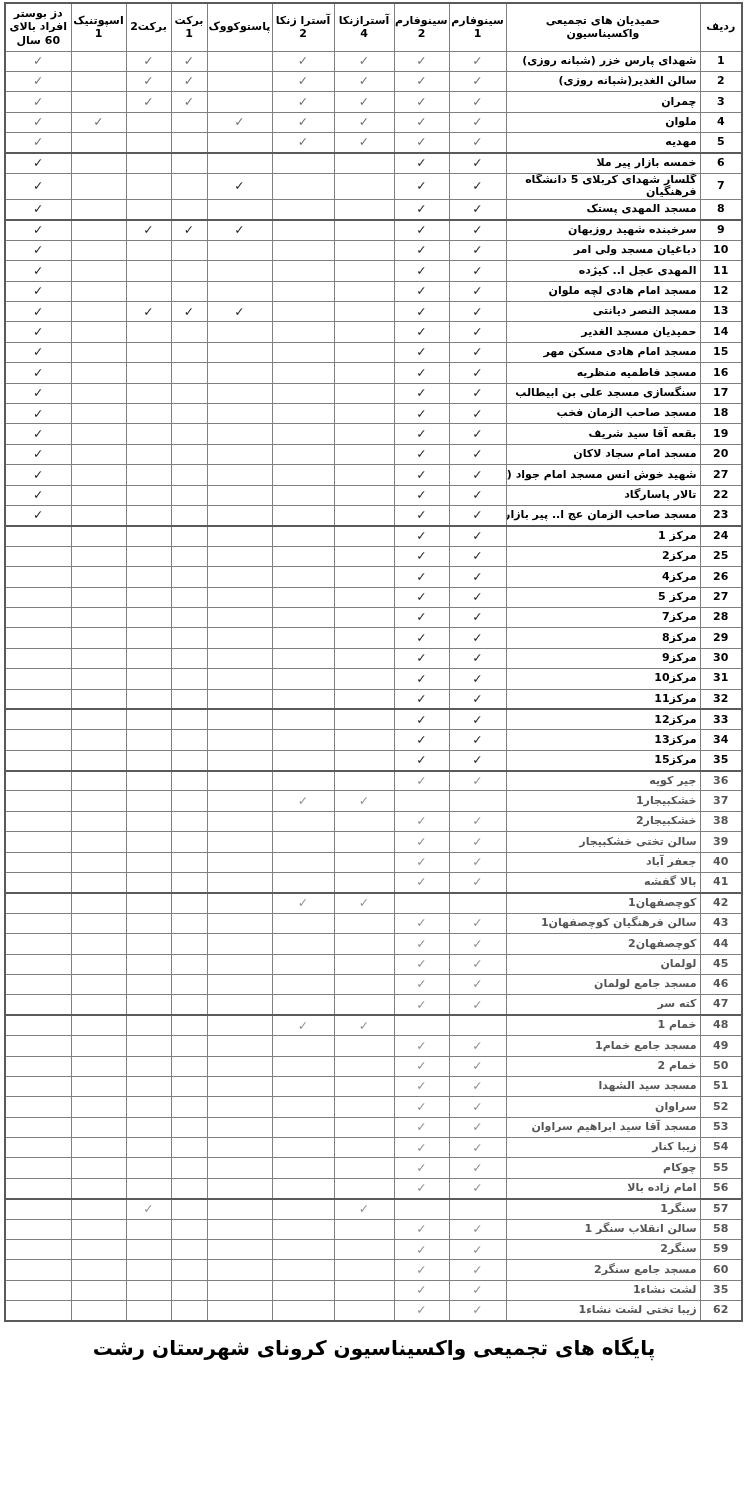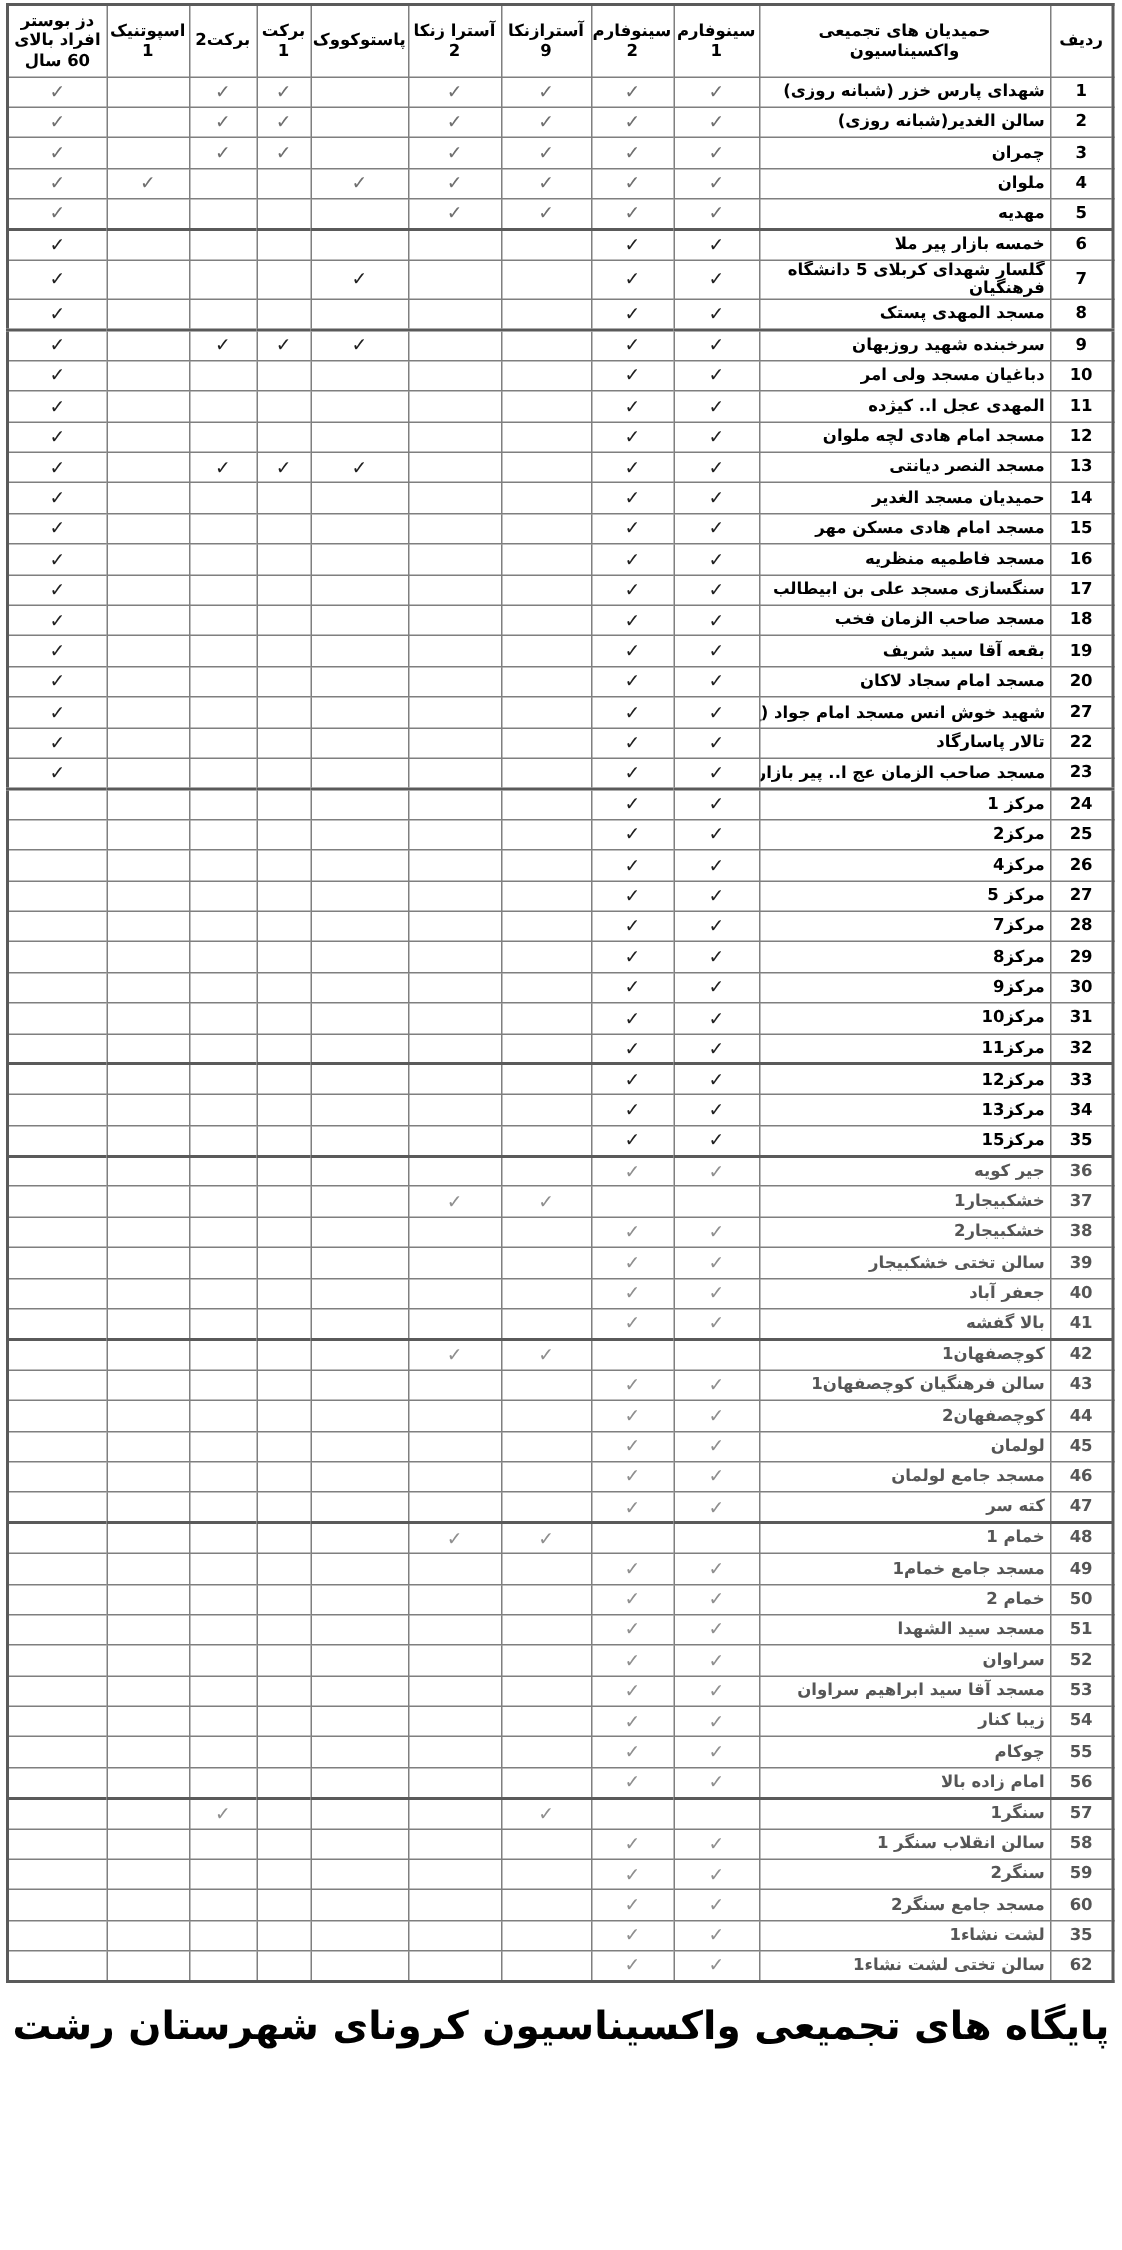--- a/index.html
+++ b/index.html
@@ -72,21 +72,21 @@
   col.col-barekat-1    { width: 36px; }
   col.col-barekat-2    { width: 45px; }
   col.col-sputnik-1    { width: 55px; }
   col.col-booster      { width: 66px; }
   .footer {
     margin-top: 14px;
     text-align: center;
     color: var(--text-black, #000);
   }
   .footer-title {
-    font-size: 26px;
+    font-size: 20px;
     font-weight: bold;
     text-align: center;
   }
   .footer-date {
     margin-top: 20px;
     font-size: 21px;
     font-weight: bold;
   }
 </style>
 </head>
@@ -109,21 +109,21 @@
       </colgroup>
     <thead>
       <tr>
           <th>ردیف</th>
           <th>حمیدیان های تجمیعی واکسیناسیون</th>
           <th>سینوفارم
 1</th>
           <th>سینوفارم
 2</th>
           <th>آسترازنکا
-9</th>
+4</th>
           <th>آسترا زنکا
 2</th>
           <th>پاستوکووک</th>
           <th>برکت
 1</th>
           <th>برکت2</th>
           <th>اسپوتنیک
 1</th>
           <th>دز بوستر
 افراد بالای
@@ -919,21 +919,21 @@
           <td class="cell-check"></td>
           <td class="cell-check"></td>
           <td class="cell-check"></td>
           <td class="cell-check"></td>
           <td class="cell-check"></td>
           <td class="cell-check"></td>
           <td class="cell-check"></td>
         </tr>
         <tr class="tone-muted">
           <td class="cell-num">62</td>
-          <td class="cell-name">سالن تختی لشت نشاء1</td>
+          <td class="cell-name">زیبا تختی لشت نشاء1</td>
           <td class="cell-check"><span>✓</span></td>
           <td class="cell-check"><span>✓</span></td>
           <td class="cell-check"></td>
           <td class="cell-check"></td>
           <td class="cell-check"></td>
           <td class="cell-check"></td>
           <td class="cell-check"></td>
           <td class="cell-check"></td>
           <td class="cell-check"></td>
         </tr>

